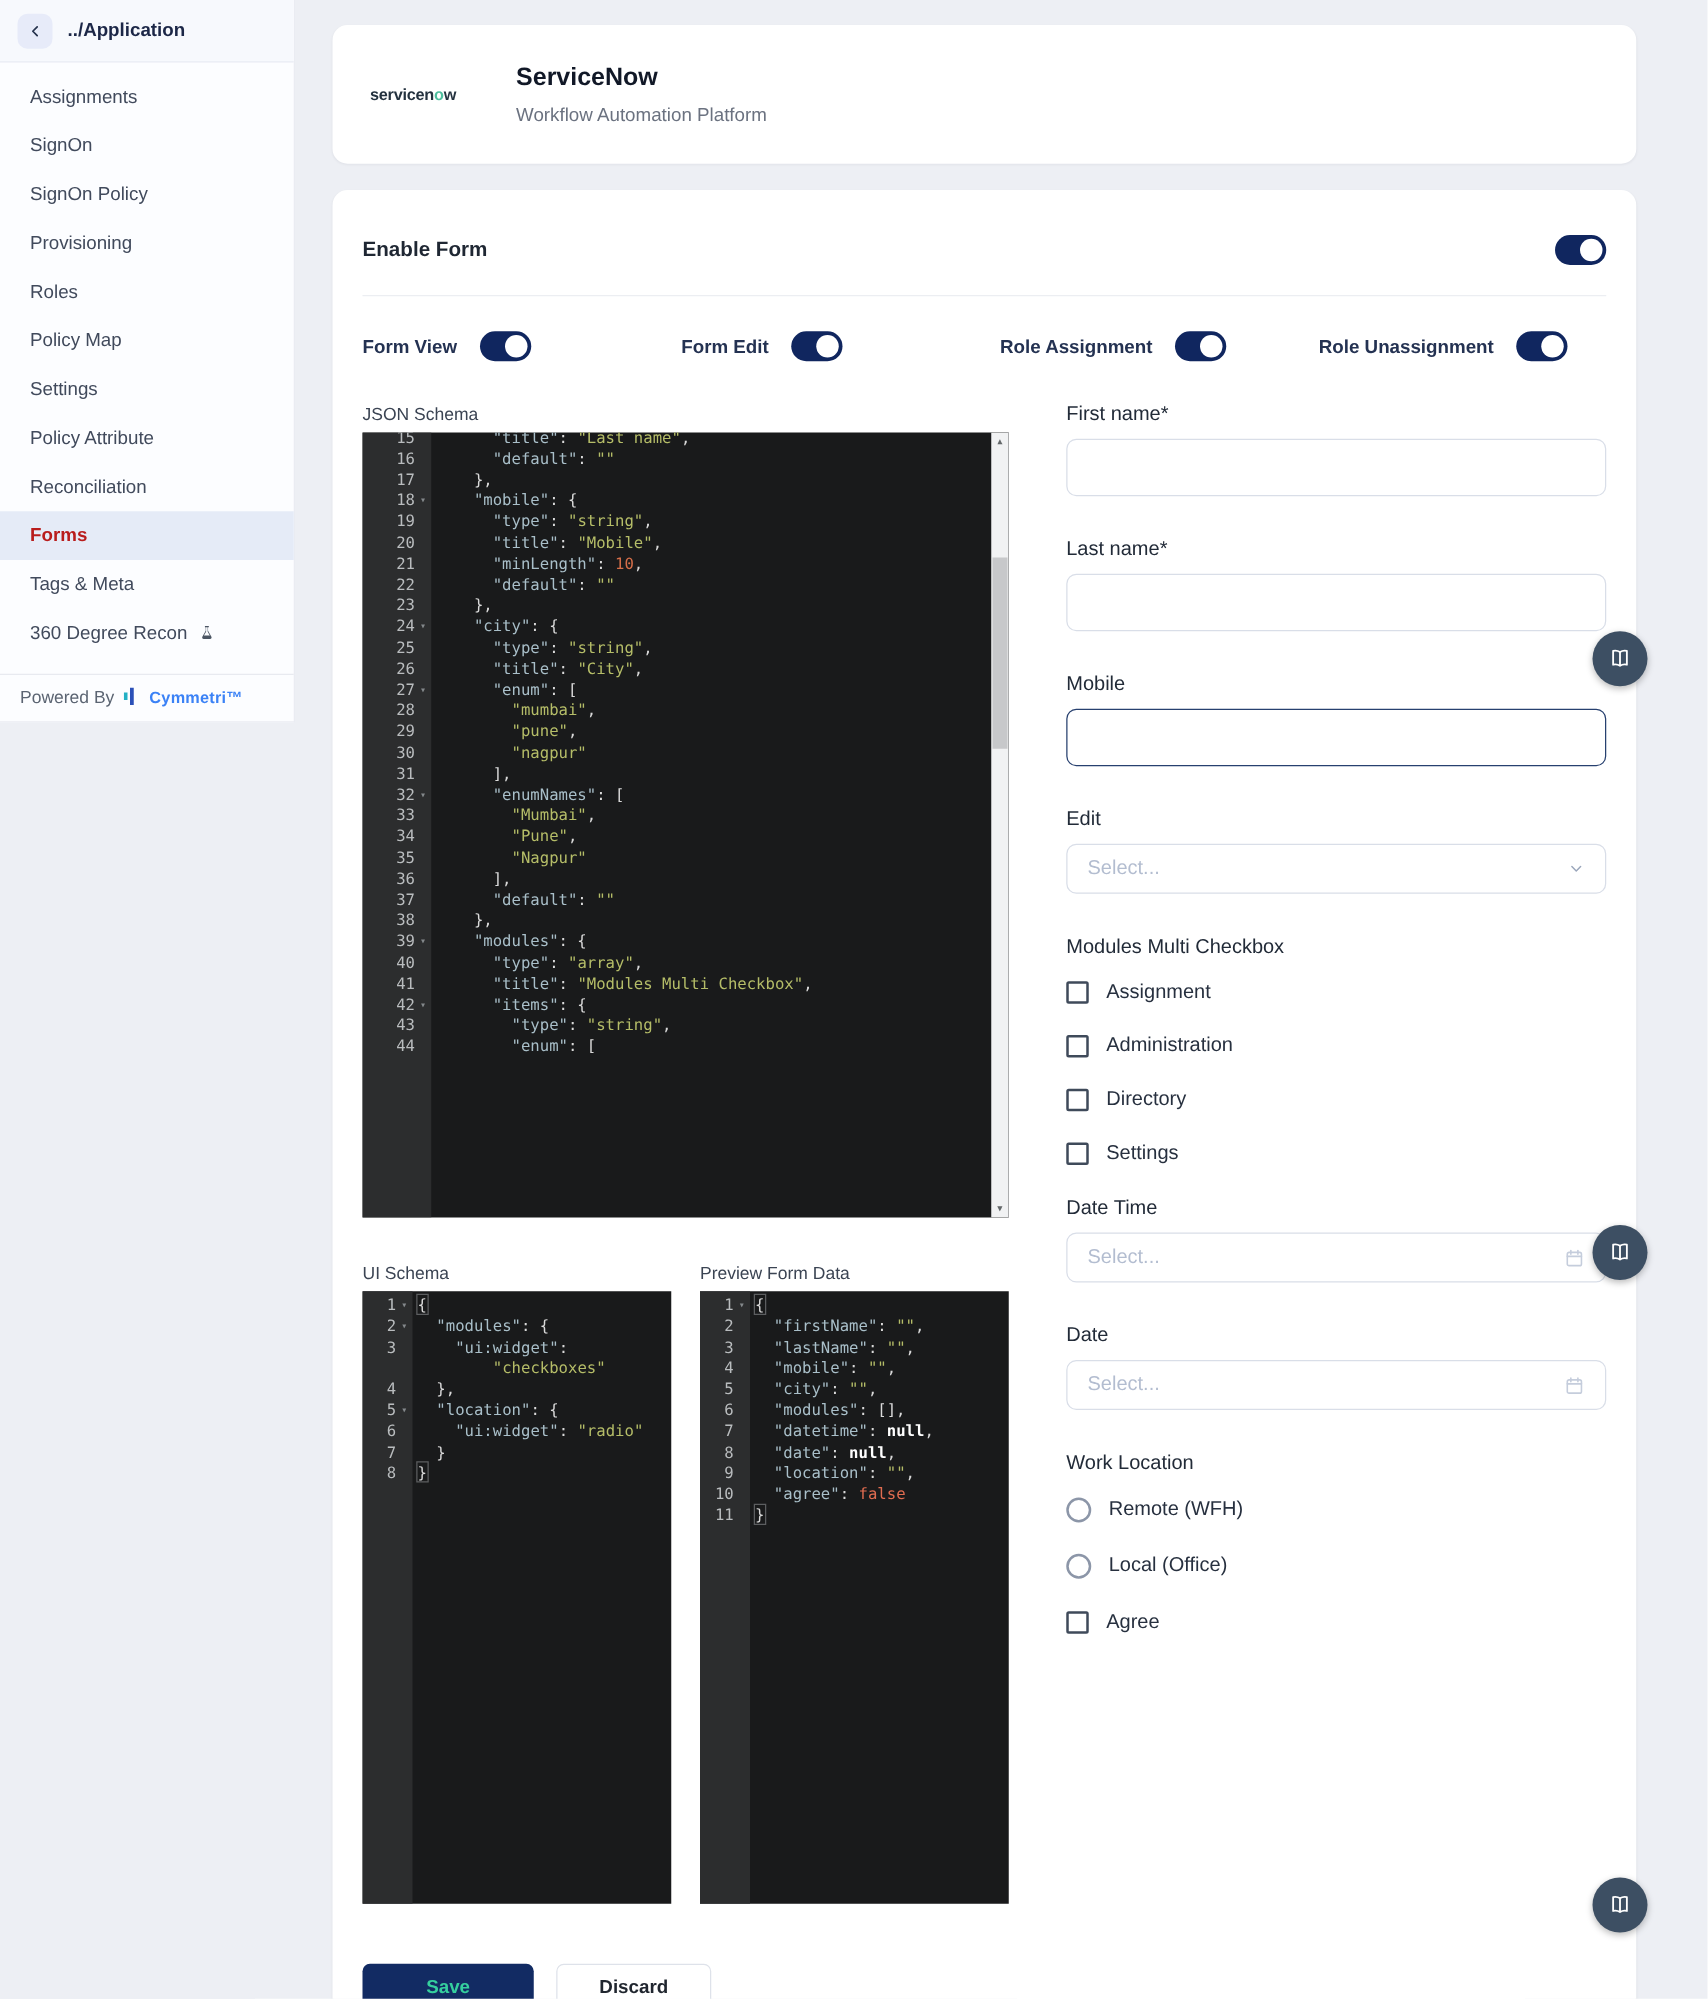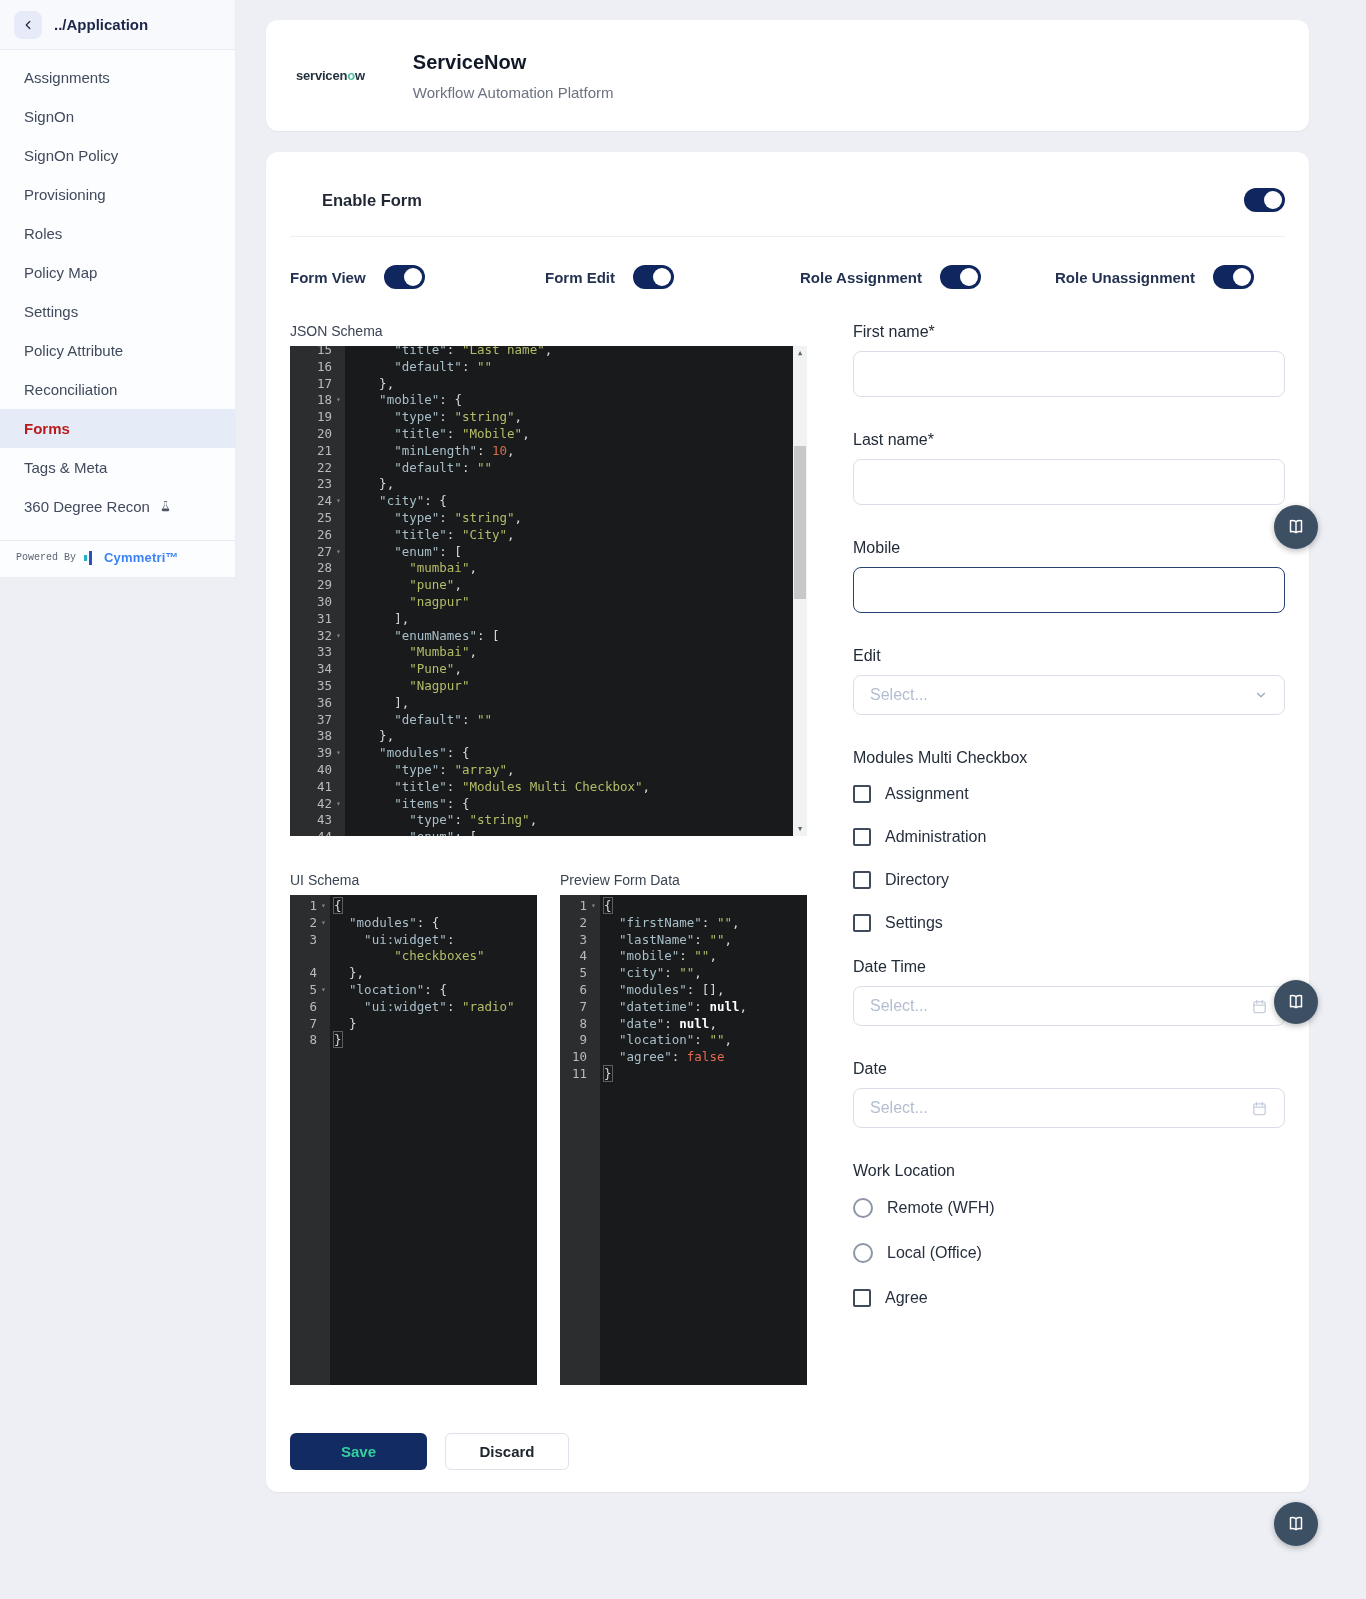--- a/index.html
+++ b/index.html
@@ -29,36 +29,36 @@
   .nav { padding-top:8px; flex:1; }
   .nav-item {
     height:39px; display:flex; align-items:center; gap:8px;
     padding:0 24px; font-size:15px; color:#414a5c; cursor:pointer;
   }
   .nav-item.active { background:#e5ebf7; color:#b91c1c; font-weight:700; }
   .powered {
     border-top:1px solid #e8eaf0; padding:9px 16px 12px 16px;
     display:flex; align-items:center; gap:8px;
   }
-  .powered-label { font-size:10px; color:#5b6472;font-family:Liberation Mono, monospace; }
+  .powered-label { font-size:14px; color:#5b6472; }
   .brand-mark { display:inline-flex; align-items:flex-end; }
   .brand-name { font-size:13px; font-weight:800; color:#3b82f6; letter-spacing:.2px; }
   
   .main { margin-left:266px; width:1043px; padding-top:20px; }
   .card {
     background:#fff; border-radius:12px;
     box-shadow:0 1px 2px rgba(16,24,40,.05);
   }
   .app-card { height:111px; display:flex; align-items:center; padding:0 30px; gap:48px; }
   .app-logo { font-size:13px; font-weight:700; color:#24323f; letter-spacing:-.2px; }
   .app-logo .green-o { color:#4fbf9f; }
   .app-title { font-size:20px; font-weight:700; color:#111827; margin-bottom:10px; }
   .app-sub { font-size:15px; color:#6b7280; }
   .panel-card { margin-top:21px; padding:24px; padding-bottom:22px; }
-  .row-between { display:flex; align-items:center; justify-content:space-between;margin-left:32px; }
+  .row-between { display:flex; align-items:center; justify-content:space-between; }
   .section-title { font-size:16.5px; font-weight:700; color:#1f2733; }
   .enable-row { margin-top:12px; }
   .divider { height:1px; background:#eceef2; margin-top:24px; }
   .toggles-row { margin-top:28px; display:grid; grid-template-columns:255px 255px 255px auto; }
   .toggle-group { display:flex; align-items:center; gap:18px; }
   .toggle-label { font-size:15px; font-weight:600; color:#243252; }
   .toggle { width:41px; height:24px; border-radius:12px; background:#10265f; position:relative; cursor:pointer; flex:0 0 auto; }
   .toggle .knob { position:absolute; top:3px; left:20px; width:18px; height:18px; border-radius:50%; background:#fff; }
   .editform-row { margin-top:46px; }
   .btn-outline {
@@ -69,21 +69,21 @@
   .content-grid { margin-top:34px; display:flex; justify-content:space-between; }
   .left-col { width:517px; }
   .right-col { width:432px; }
   .ed-label { font-size:14px; color:#3b4453; margin-bottom:7px; }
   
   .editor {
     position:relative; background:#191a1b; overflow:hidden;
     font-family:"DejaVu Sans Mono", monospace; font-size:12.5px; line-height:16.8px;
   }
   .editor .gutter-strip { position:absolute; left:0; top:0; bottom:0; background:#2c2d2e; }
-  .ed-json { width:517px; height:490px; }
+  .ed-json { width:517px; height:628px; }
   .ed-json .gutter-strip { width:55px; }
   .ed-sm { width:247px; height:490px; }
   .ed-sm .gutter-strip { width:40px; }
   .ed-lines { position:relative; padding-top:3px; }
   .ed-json .ed-lines { margin-top:-7px; }
   .cl { display:flex; white-space:pre; }
   .ln { display:inline-flex; align-items:center; color:#b9bcbe; flex:0 0 auto; }
   .ed-json .ln { width:55px; }
   .ed-sm .ln { width:40px; }
   .ln .num { flex:1; text-align:right; font-style:normal; font-weight:400; }

